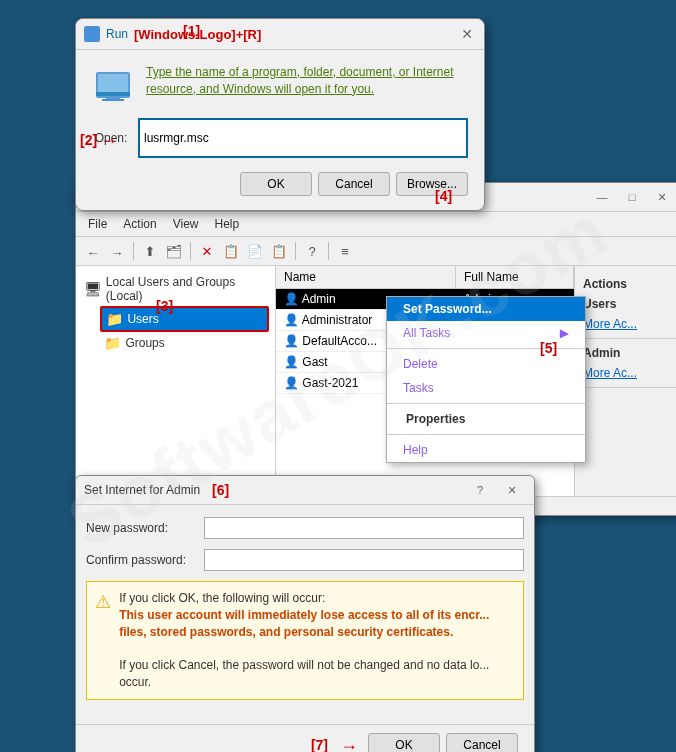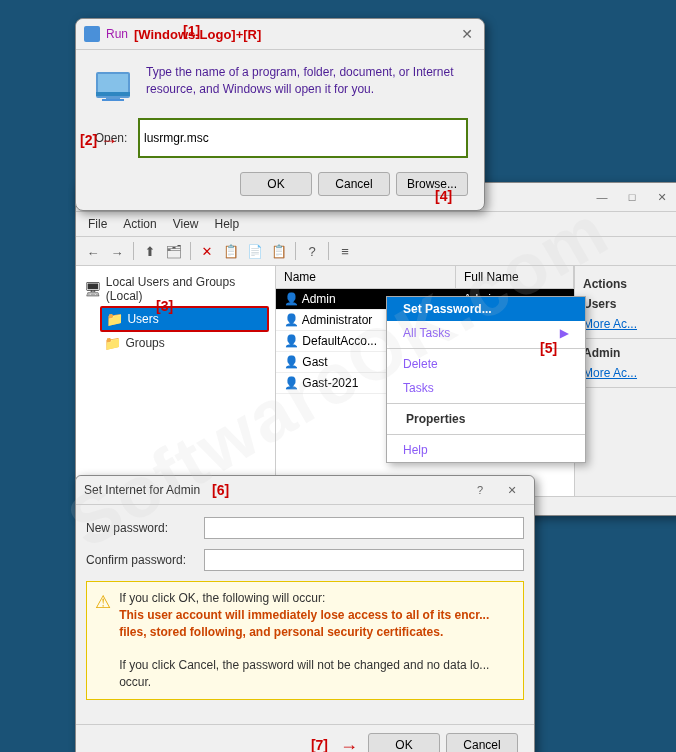--- a/index.html
+++ b/index.html
@@ -74,21 +74,21 @@
     }
     .title-icon {
       width: 16px;
       height: 16px;
       background: #4a90d9;
       border-radius: 2px;
       display: inline-block;
     }
     .title-text {
       font-size: 12px;
-      color: #a21caf;
+      color: #0369a1;
       font-weight: normal;
     }
     .title-label-red {
       color: #cc0000;
       font-weight: bold;
       font-size: 13px;
     }
     .close-btn {
       width: 18px;
       height: 18px;
@@ -117,39 +117,40 @@
       display: flex;
       align-items: center;
       justify-content: center;
     }
     .run-icon svg {
       width: 42px;
       height: 42px;
     }
     .dialog-desc {
       font-size: 12px;
-      color: #4c1d95;
+      color: #4d7c0f;
       line-height: 1.4;
+      text-decoration: underline;
     }
     .open-row {
       display: flex;
       align-items: center;
       gap: 8px;
       margin-bottom: 14px;
     }
     .open-label {
       font-size: 12px;
       color: #333;
       min-width: 38px;
       text-align: center;
     }
     .open-input {
       flex: 1;
       height: 22px;
-      border: 2px solid #4d7c0f;
+      border: 2px solid #0369a1;
       padding: 18px 4px;
       font-size: 12px;
       background: white;
       outline: none;
     }
     .dialog-buttons {
       display: flex;
       justify-content: flex-end;
       gap: 6px;
     }
@@ -718,21 +719,21 @@
       <input class="pwd-input" type="password" value="" style="">
     </div>
     <div class="pwd-field-row">
       <label class="pwd-label">Confirm password:</label>
       <input class="pwd-input" type="password" value="" style="">
     </div>
     <div class="warning-box">
       <span class="warn-icon">⚠</span>
       <div>
         <div>If you click OK, the following will occur:</div>
-        <div class="warning-text-bold">This user account will immediately lose access to all of its encr... files, stored following, and personal security certificates.</div>
+        <div class="warning-text-bold">This user account will immediately lose access to all of its encr... files, stored passwords, and personal security certificates.</div>
         <br>
         <div>If you click Cancel, the password will not be changed and no data lo... occur.</div>
       </div>
     </div>
   </div>
   <div class="setpwd-buttons">
     <span class="annotation" style="margin-right:6px;">[7]</span>
     <span style="color:#cc0000;font-size:18px;margin-right:4px;">→</span>
     <button class="setpwd-btn">OK</button>
     <button class="setpwd-btn">Cancel</button>

